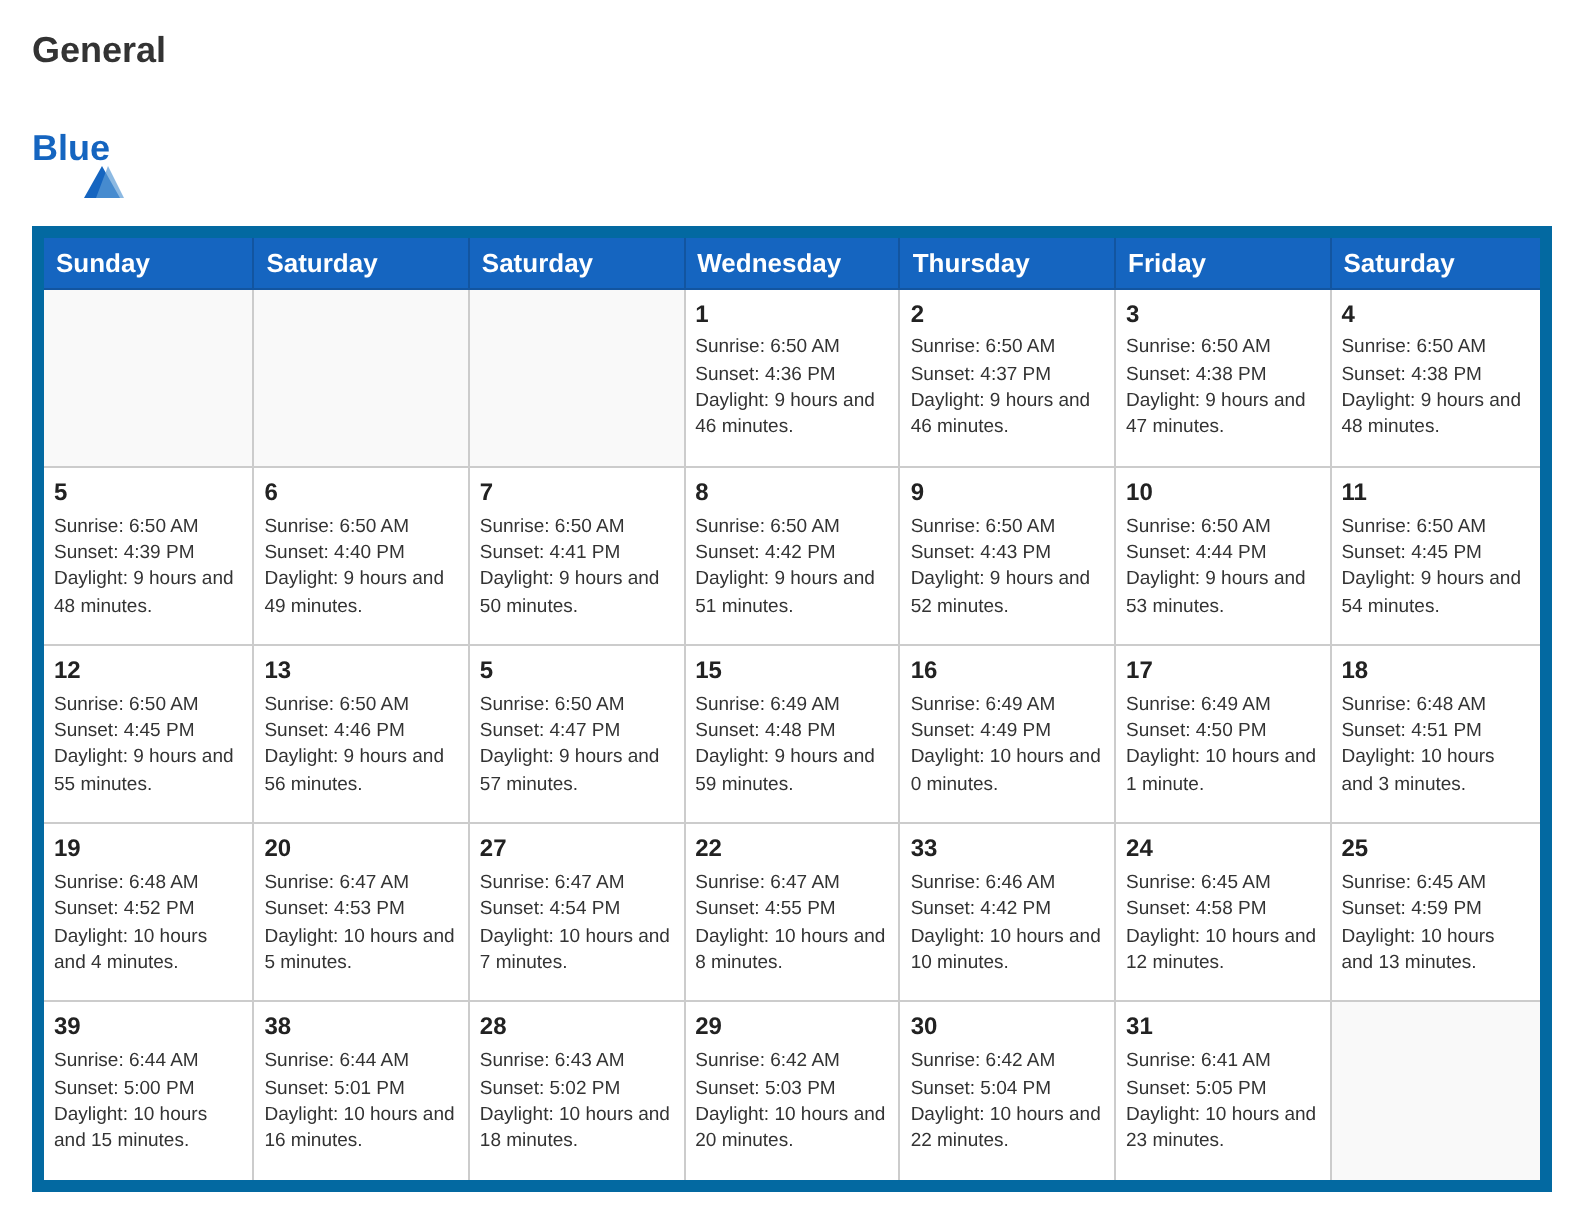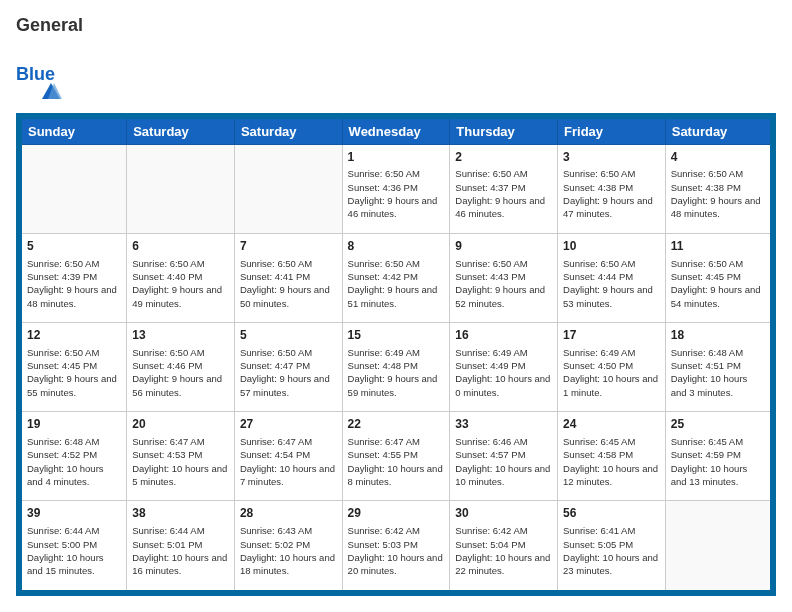--- a/index.html
+++ b/index.html
@@ -255,21 +255,21 @@
           </td>
           <td>
             <div class="day-num">22</div>
             <div class="day-info" style="white-space: pre-line;">Sunrise: 6:47 AM
 Sunset: 4:55 PM
 Daylight: 10 hours and 8 minutes.</div>
           </td>
           <td>
             <div class="day-num">33</div>
             <div class="day-info" style="white-space: pre-line;">Sunrise: 6:46 AM
-Sunset: 4:57 PM
+Sunset: 4:42 PM
 Daylight: 10 hours and 10 minutes.</div>
           </td>
           <td>
             <div class="day-num">24</div>
             <div class="day-info" style="white-space: pre-line;">Sunrise: 6:45 AM
 Sunset: 4:58 PM
 Daylight: 10 hours and 12 minutes.</div>
           </td>
           <td>
             <div class="day-num">25</div>
@@ -303,21 +303,21 @@
 Sunset: 5:03 PM
 Daylight: 10 hours and 20 minutes.</div>
           </td>
           <td>
             <div class="day-num">30</div>
             <div class="day-info" style="white-space: pre-line;">Sunrise: 6:42 AM
 Sunset: 5:04 PM
 Daylight: 10 hours and 22 minutes.</div>
           </td>
           <td>
-            <div class="day-num">56</div>
+            <div class="day-num">31</div>
             <div class="day-info" style="white-space: pre-line;">Sunrise: 6:41 AM
 Sunset: 5:05 PM
 Daylight: 10 hours and 23 minutes.</div>
           </td>
           <td class="empty"></td>
         </tr>
       </tbody>
   </table>
 </div>
 

